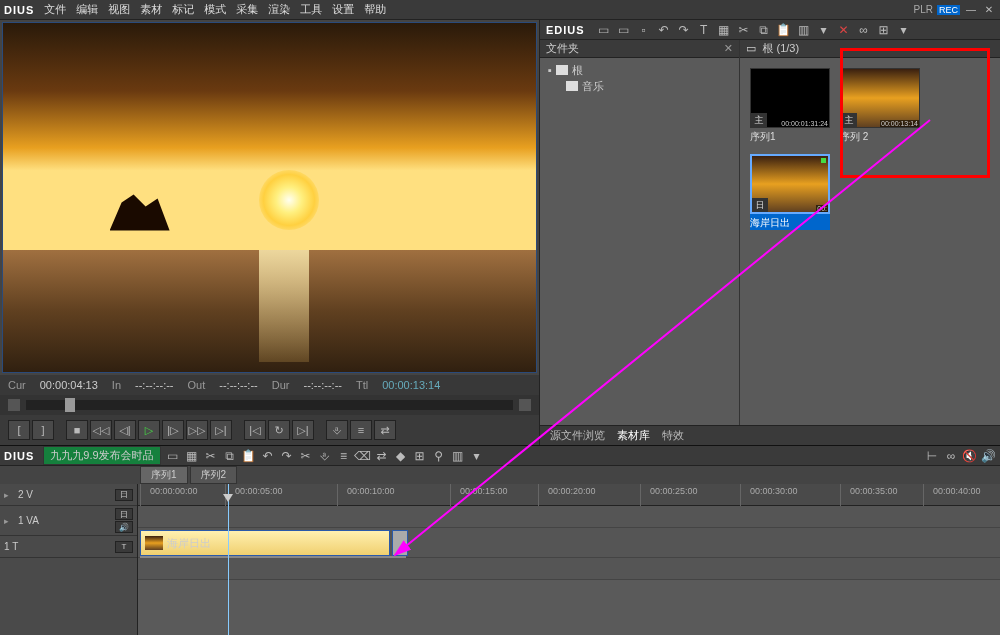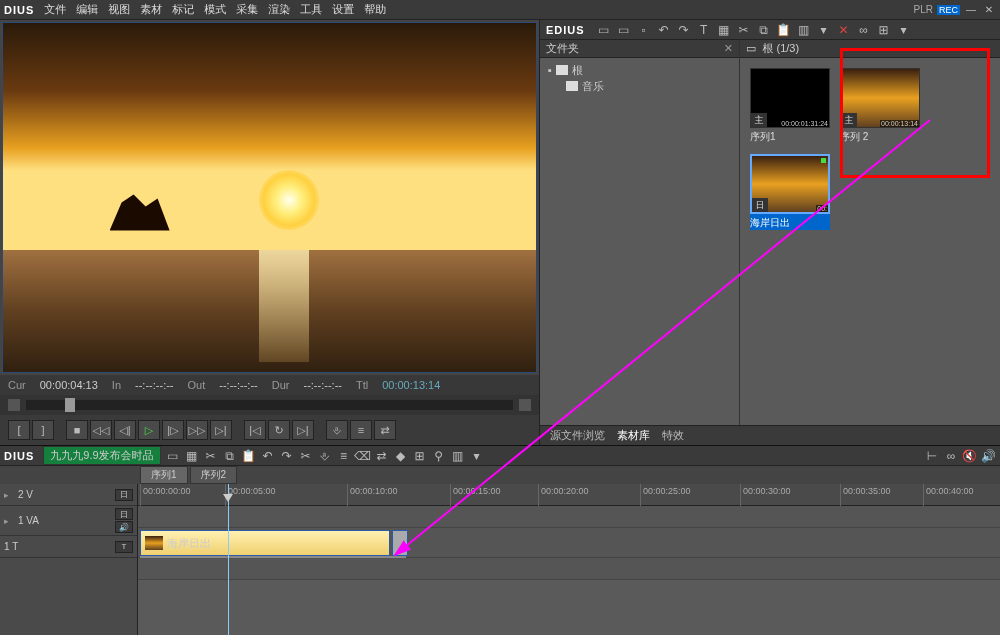--- a/index.html
+++ b/index.html
@@ -73,21 +73,21 @@
 .scale-dd{margin-left:40px;background:#555;border:1px solid #333;padding:0 14px 0 6px;font-size:10px;position:relative}
 .scale-dd:after{content:"▾";position:absolute;right:2px;top:0;font-size:9px}
 .trk{height:30px;border-bottom:1px solid #333;display:flex;align-items:center;padding:0 4px;gap:4px;background:#4a4a4a}
 .trk.small{height:22px}
 .trk .chev{width:10px;color:#999;font-size:9px}
 .trk .name{width:30px;font-size:10px}
 .trk .btns{margin-left:auto;display:flex;flex-direction:column;gap:1px}
 .trk .tb{width:18px;height:12px;background:#3a3a3a;border:1px solid #222;font-size:8px;display:flex;align-items:center;justify-content:center}
 .tl-canvas{flex:1;background:#5a5a5a;position:relative;overflow:hidden}
 .tl-ruler{height:22px;background:#4a4a4a;border-bottom:1px solid #222;position:relative;display:flex}
-.rtick{position:absolute;top:0;font-size:9px;color:#aaa;border-left:1px solid #666;height:22px;padding-left:2px;padding-top:2px}
+.rtick{position:absolute;top:0;font-size:9px;color:#aaa;border-left:1px solid #666;height:22px;padding-left:9px;padding-top:2px}
 .playhead{position:absolute;top:0;bottom:0;width:1px;background:#8cf;z-index:5}
 .playhead:before{content:"";position:absolute;top:10px;left:-5px;width:0;height:0;border-left:5px solid transparent;border-right:5px solid transparent;border-top:8px solid #ccc}
 .tl-track{height:30px;border-bottom:1px solid #444;position:relative;background:#555}
 .tl-track.small{height:22px}
 .clip-bar{position:absolute;top:2px;height:26px;background:linear-gradient(to bottom,#fff0b0,#f0d070);border:1px solid #2a5aaa;display:flex;align-items:center;padding:0 4px;gap:4px;font-size:10px;color:#333}
 .clip-bar .th{width:18px;height:14px;background:linear-gradient(to bottom,#3a2010,#e8a020,#604020)}
 .clip-tail{position:absolute;top:2px;height:26px;width:16px;background:#aaa;border:1px solid #2a5aaa}
 .audio-bar{position:absolute;top:4px;height:8px;background:#888}
 .magenta-arrow{position:absolute;pointer-events:none;z-index:100}
 </style>
@@ -303,21 +303,21 @@
         <span class="name">1 T</span>
         <div class="btns">
             <span class="tb">T</span>
           </div>
       </div>
     </div>
     <div class="tl-canvas">
       <div class="tl-ruler">
         <span class="rtick" style="left:2px">00:00:00:00</span>
         <span class="rtick" style="left:87px">00:00:05:00</span>
-        <span class="rtick" style="left:209px">00:00:10:00</span>
+        <span class="rtick" style="left:199px">00:00:10:00</span>
         <span class="rtick" style="left:312px">00:00:15:00</span>
         <span class="rtick" style="left:400px">00:00:20:00</span>
         <span class="rtick" style="left:502px">00:00:25:00</span>
         <span class="rtick" style="left:602px">00:00:30:00</span>
         <span class="rtick" style="left:702px">00:00:35:00</span>
         <span class="rtick" style="left:785px">00:00:40:00</span>
       </div>
       <div class="playhead" style="left:90px"></div>
       <div class="tl-track small"></div>
       <div class="tl-track">

